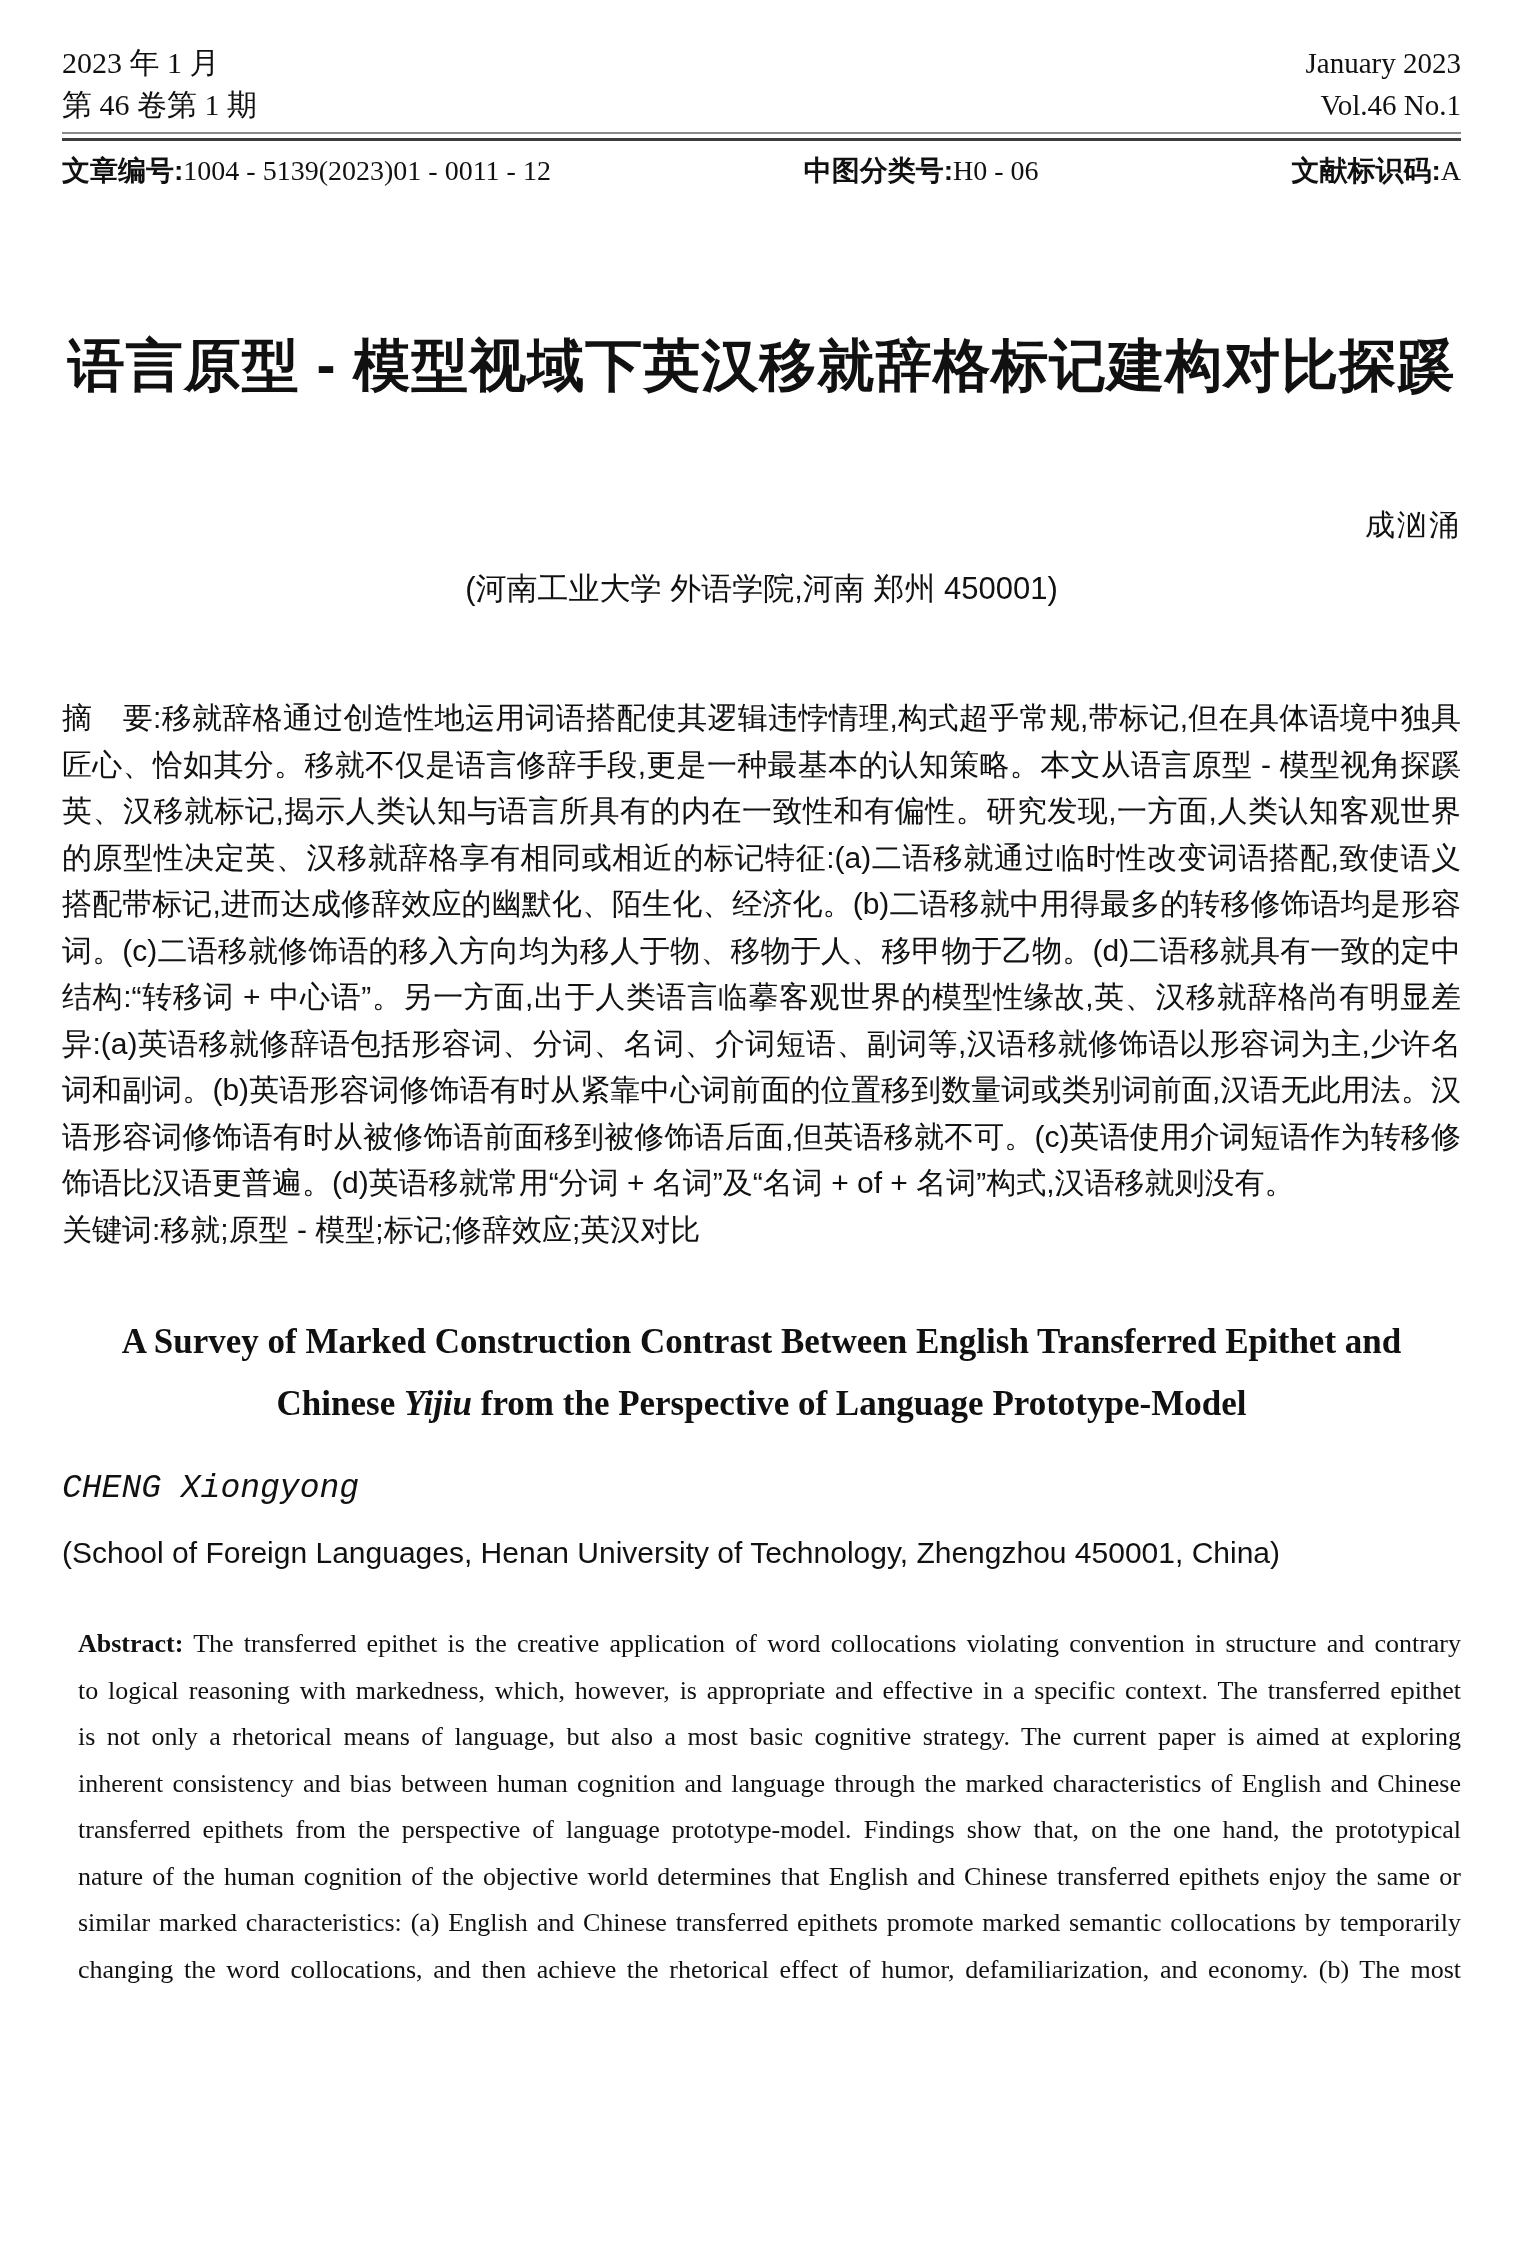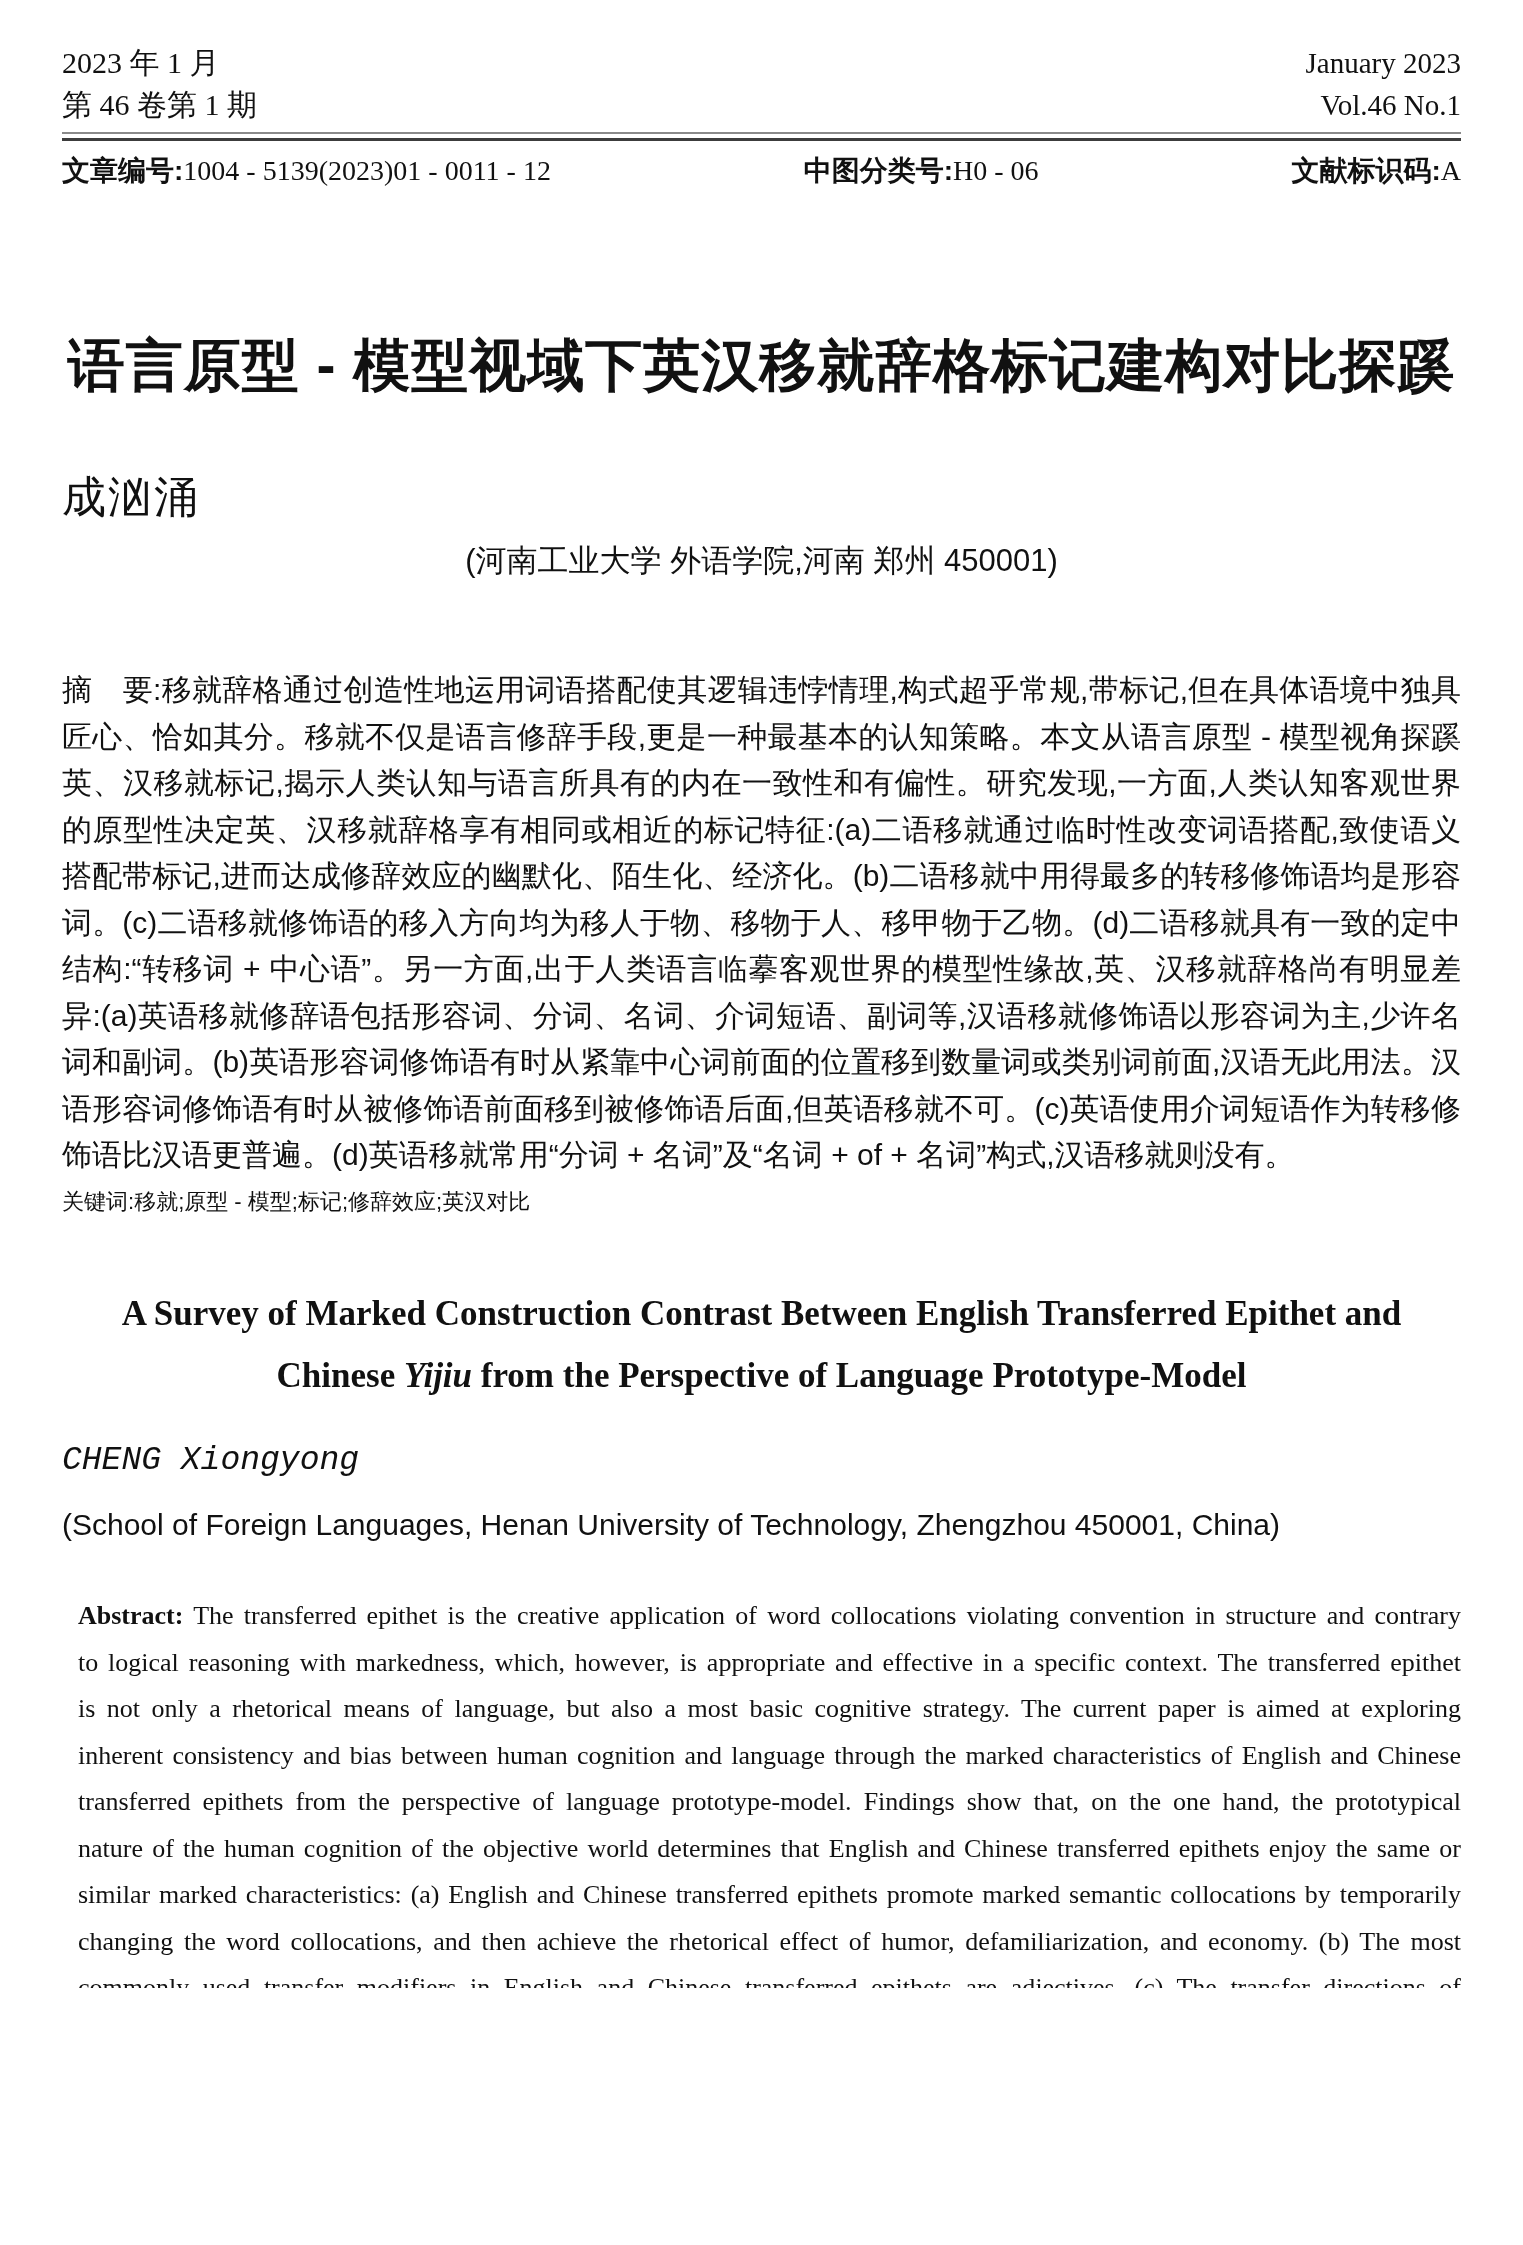--- a/index.html
+++ b/index.html
@@ -51,24 +51,24 @@
   .zh-title {
     margin-top: 136px;
     text-align: center;
     font-family: "Liberation Sans", sans-serif;
     font-weight: 700;
     font-size: 57px;
     line-height: 80px;
     letter-spacing: 1px;
   }
   .zh-author {
-    margin-top: 66px;
-    text-align: left;
+    margin-top: 94px;
+    text-align: right;
     font-family: "Liberation Sans", sans-serif;
-    font-size: 44px;
+    font-size: 30px;
     line-height: 52px;
     letter-spacing: 2px;
   }
   .zh-affil {
     margin-top: 14px;
     text-align: center;
     font-family: "Liberation Sans", sans-serif;
     font-size: 31px;
     line-height: 48px;
   }
@@ -76,21 +76,21 @@
     margin: 82px 0 0 0;
     font-family: "Liberation Sans", sans-serif;
     font-size: 30px;
     line-height: 46.5px;
     text-align: justify;
     text-justify: inter-character;
   }
   .zh-kw {
     margin: 0;
     font-family: "Liberation Sans", sans-serif;
-    font-size: 22px;
+    font-size: 30px;
     line-height: 46.5px;
   }
   
   .en-title {
     margin-top: 58px;
     text-align: center;
     font-weight: 700;
     font-size: 35px;
     line-height: 62px;
     font-family: "Liberation Serif", serif;

